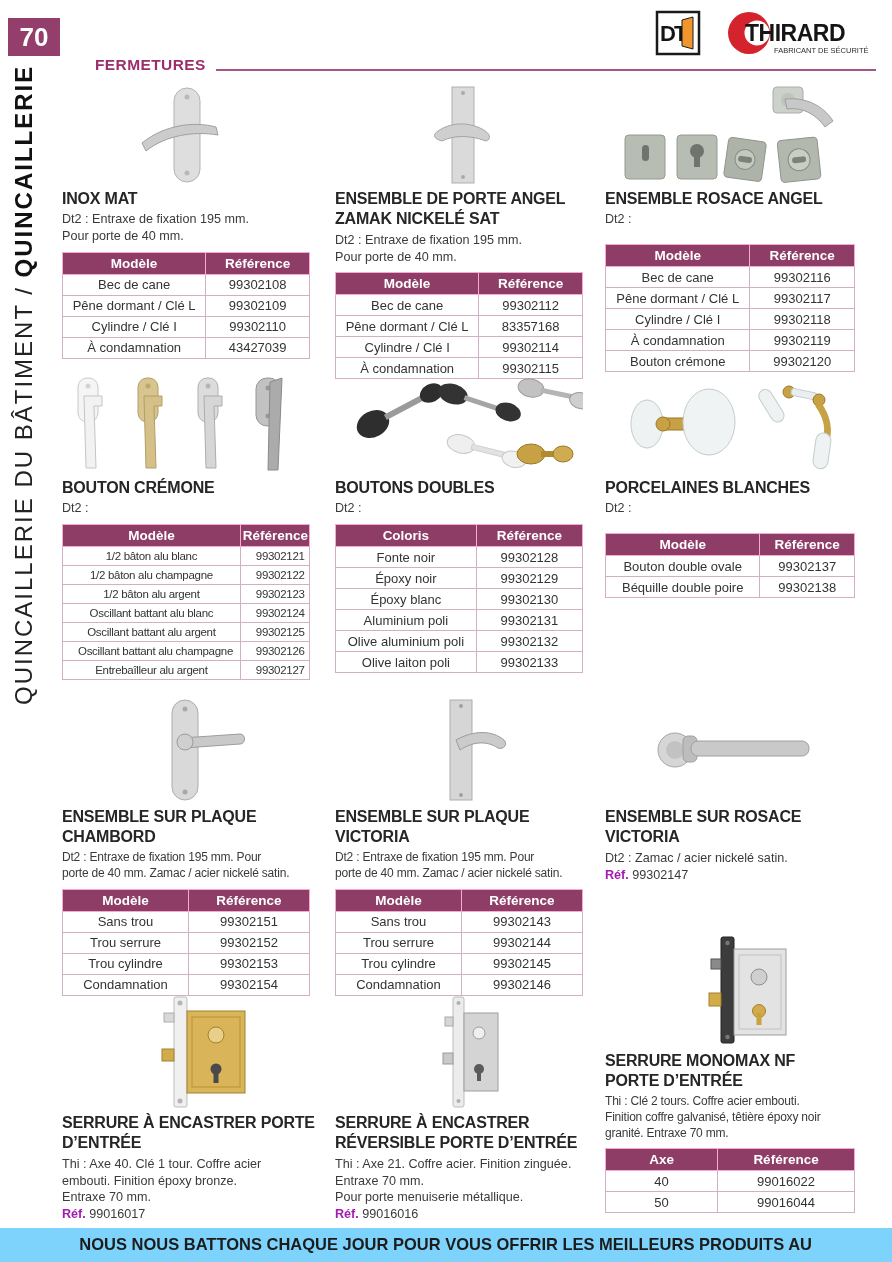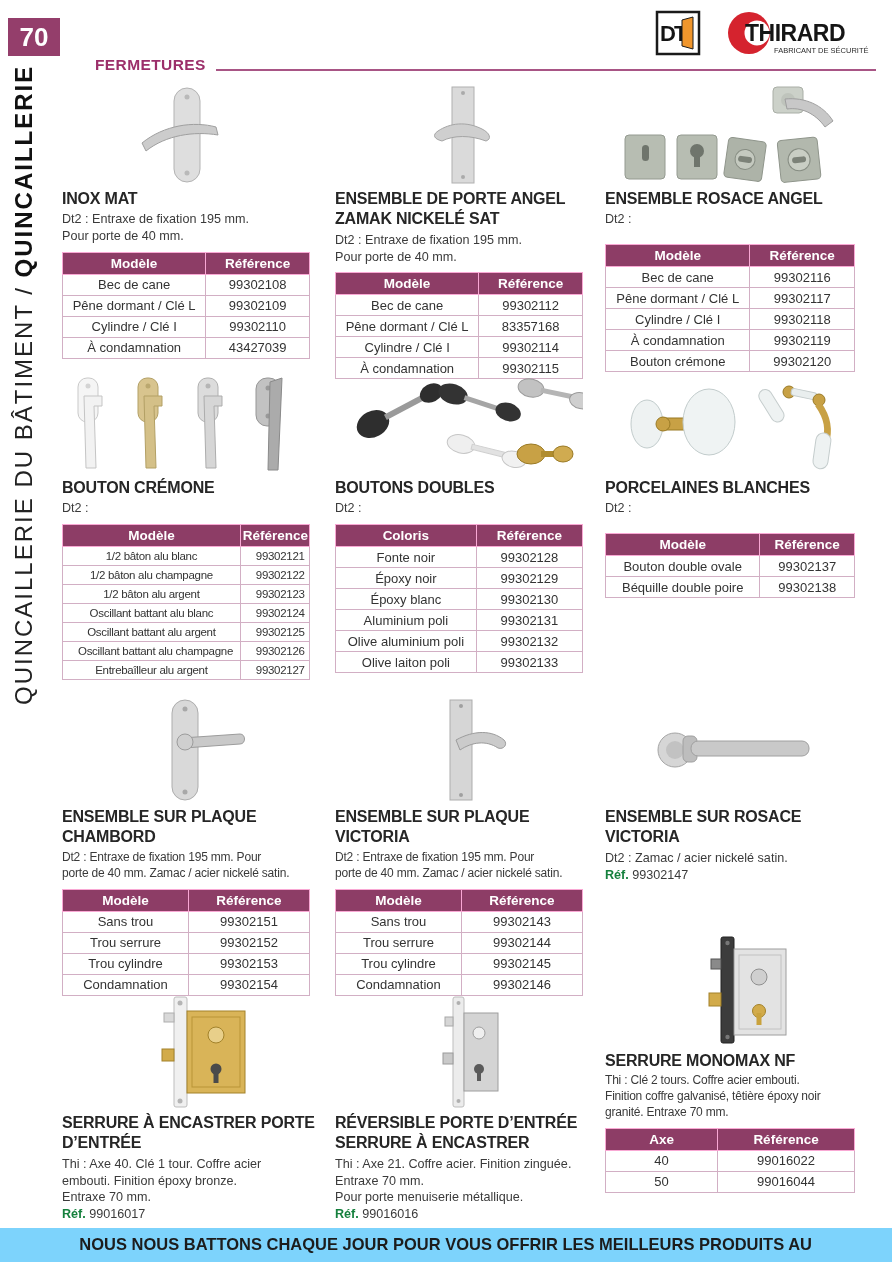--- a/index.html
+++ b/index.html
@@ -20,21 +20,21 @@
   .ferm .line{flex:1;border-bottom:2px solid #a85585;margin:0 0 3px 10px;}
 
   .sec{position:absolute;}
   .imgbox{display:flex;align-items:center;justify-content:center;}
   .title{font-weight:bold;font-size:16px;color:#262626;line-height:1.28;letter-spacing:-.2px;margin-top:4px;}
   .title div{white-space:nowrap;}
   .desc{font-size:12.6px;color:#3a3a3a;line-height:1.32;margin-top:2px;}
   .desc div{white-space:nowrap;}
   .desc.sm{font-size:12px;letter-spacing:-.2px;}
   .ref{font-size:12.6px;color:#3a3a3a;margin-top:1px;}
-  .ref b{color:#15803d;}
+  .ref b{color:#a21caf;}
 
   table{border-collapse:collapse;width:100%;table-layout:fixed;margin-top:7px;}
   th{background:#8d3d66;color:#fff;font-size:13.5px;font-weight:bold;padding:3px 2px;border:1px solid #f9a8d4;}
   td{font-size:13px;color:#333;text-align:center;padding:2.5px 2px;border:1px solid #d2afc4;
      white-space:nowrap;overflow:hidden;background:#fff;}
   table.tight{font-size:11.5px;}
   table.tight td{font-size:11.5px;letter-spacing:-.3px;padding:3px 15px;}
 
   .footer{position:absolute;left:0;top:1228px;width:892px;height:34px;background:#7dd3fc;
     display:flex;align-items:center;justify-content:center;}
@@ -611,22 +611,22 @@
           <rect x="22" y="20" width="8" height="9" fill="#d6d6d6" stroke="#a8a8a8"></rect>
           <rect x="20" y="56" width="10" height="11" fill="#c9c9c9" stroke="#9a9a9a"></rect>
           <rect x="41" y="16" width="34" height="78" fill="#d4d4d4" stroke="#9e9e9e"></rect>
           <circle cx="56" cy="36" r="6" fill="#efefef" stroke="#9e9e9e"></circle>
           <circle cx="56" cy="72" r="5" fill="#5a5a5a"></circle>
             <rect x="54" y="74" width="4" height="10" fill="#5a5a5a"></rect>
         </g>
       </svg>
     </div>
     <div class="title">
-      <div>RÉVERSIBLE PORTE D’ENTRÉE</div>
-        <div>SERRURE À ENCASTRER</div>
+      <div>SERRURE À ENCASTRER</div>
+        <div>RÉVERSIBLE PORTE D’ENTRÉE</div>
     </div>
     <div class="desc">
       <div>Thi : Axe 21. Coffre acier. Finition zinguée.</div>
         <div>Entraxe 70 mm.</div>
         <div>Pour porte menuiserie métallique.</div>
     </div>
     <div class="ref">
       <b>Réf.</b> <span>99016016</span>
     </div>
   </section>
@@ -643,20 +643,21 @@
           <rect x="41" y="12" width="52" height="86" fill="#e3e3e3" stroke="#9e9e9e"></rect>
           <rect x="46" y="18" width="42" height="74" fill="none" stroke="#c2c2c2"></rect>
           <circle cx="66" cy="40" r="8" fill="#cfcfcf" stroke="#8f8f8f"></circle>
           <circle cx="66" cy="74" r="6.5" fill="#d2ab4a" stroke="#a3822a"></circle>
             <rect x="63.5" y="76" width="5" height="12" fill="#c9a23c"></rect>
         </g>
       </svg>
     </div>
     <div class="title">
       <div>SERRURE MONOMAX NF</div>
+        <div>PORTE D’ENTRÉE</div>
     </div>
     <div class="desc sm">
       <div>Thi : Clé 2 tours. Coffre acier embouti.</div>
         <div>Finition coffre galvanisé, têtière époxy noir</div>
         <div>granité. Entraxe 70 mm.</div>
     </div>
     <table>
       <colgroup>
           <col style="width:45%">
           <col>

